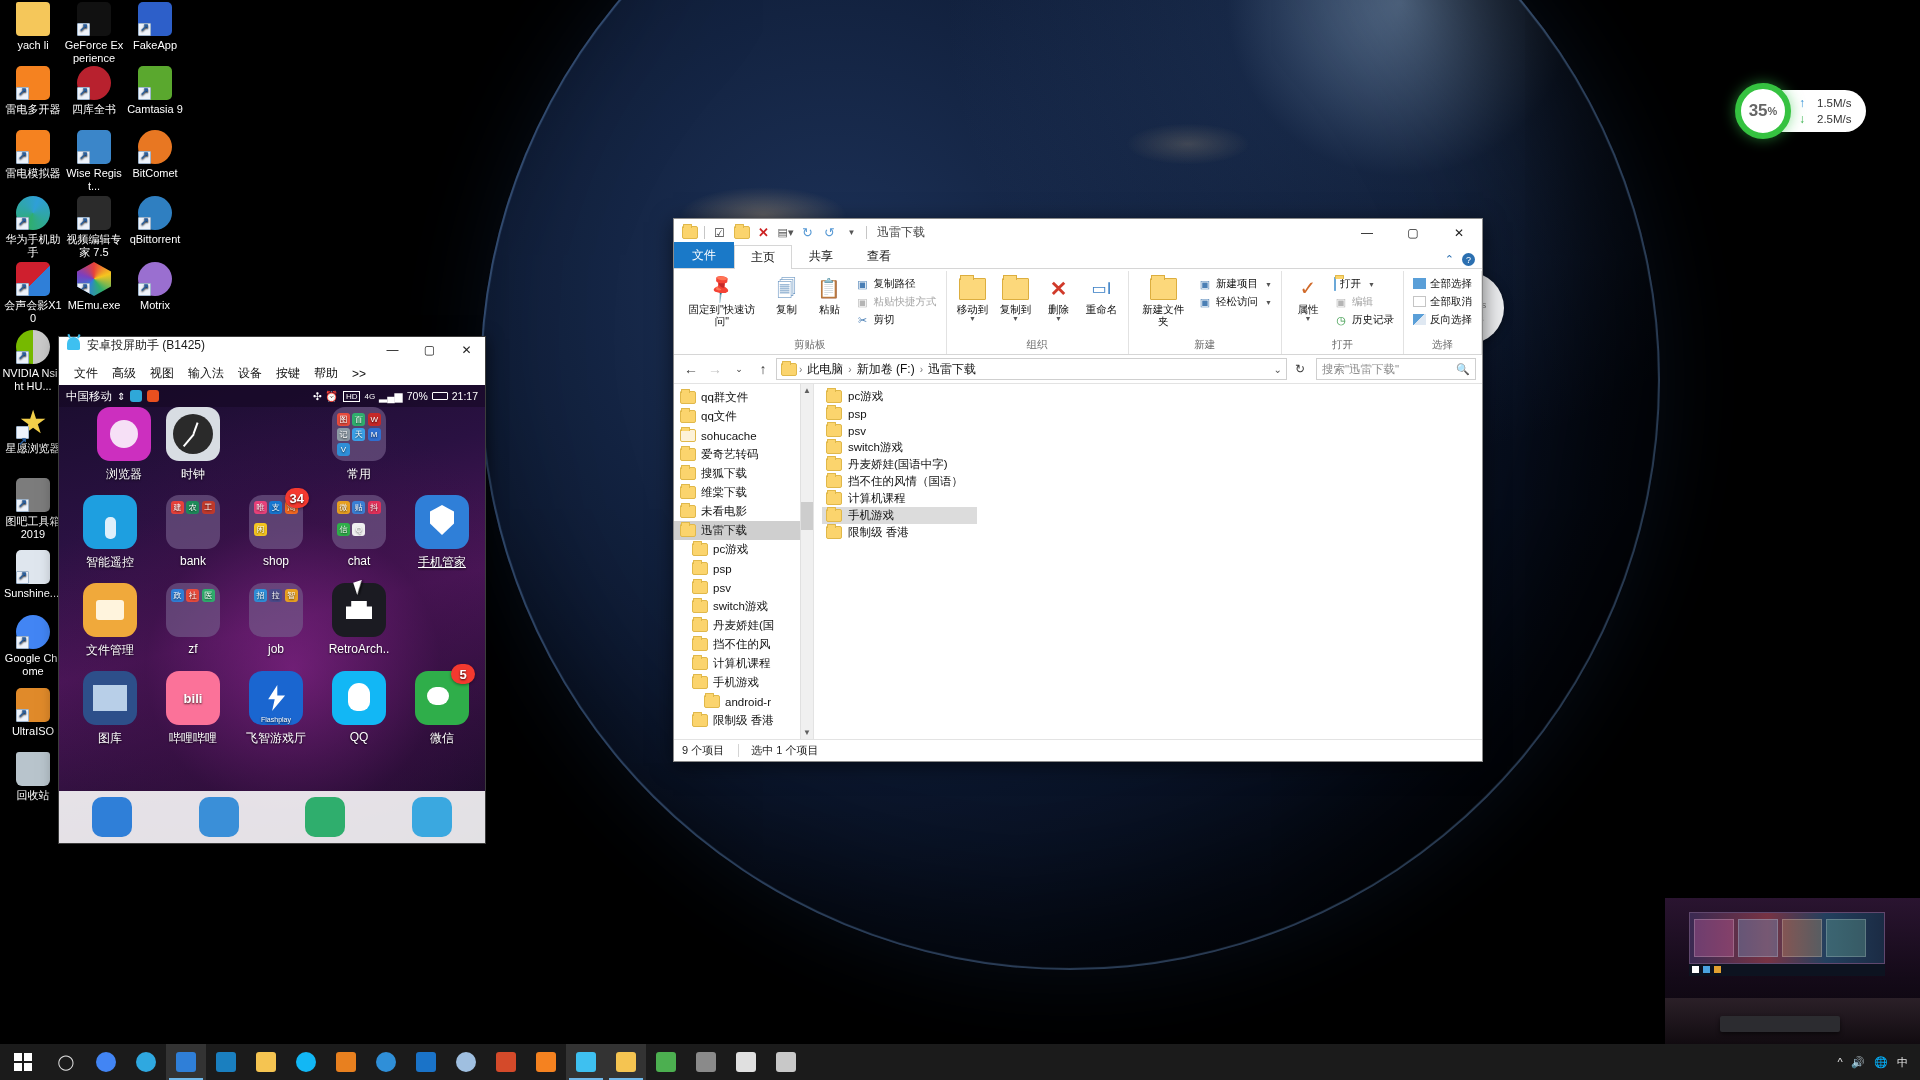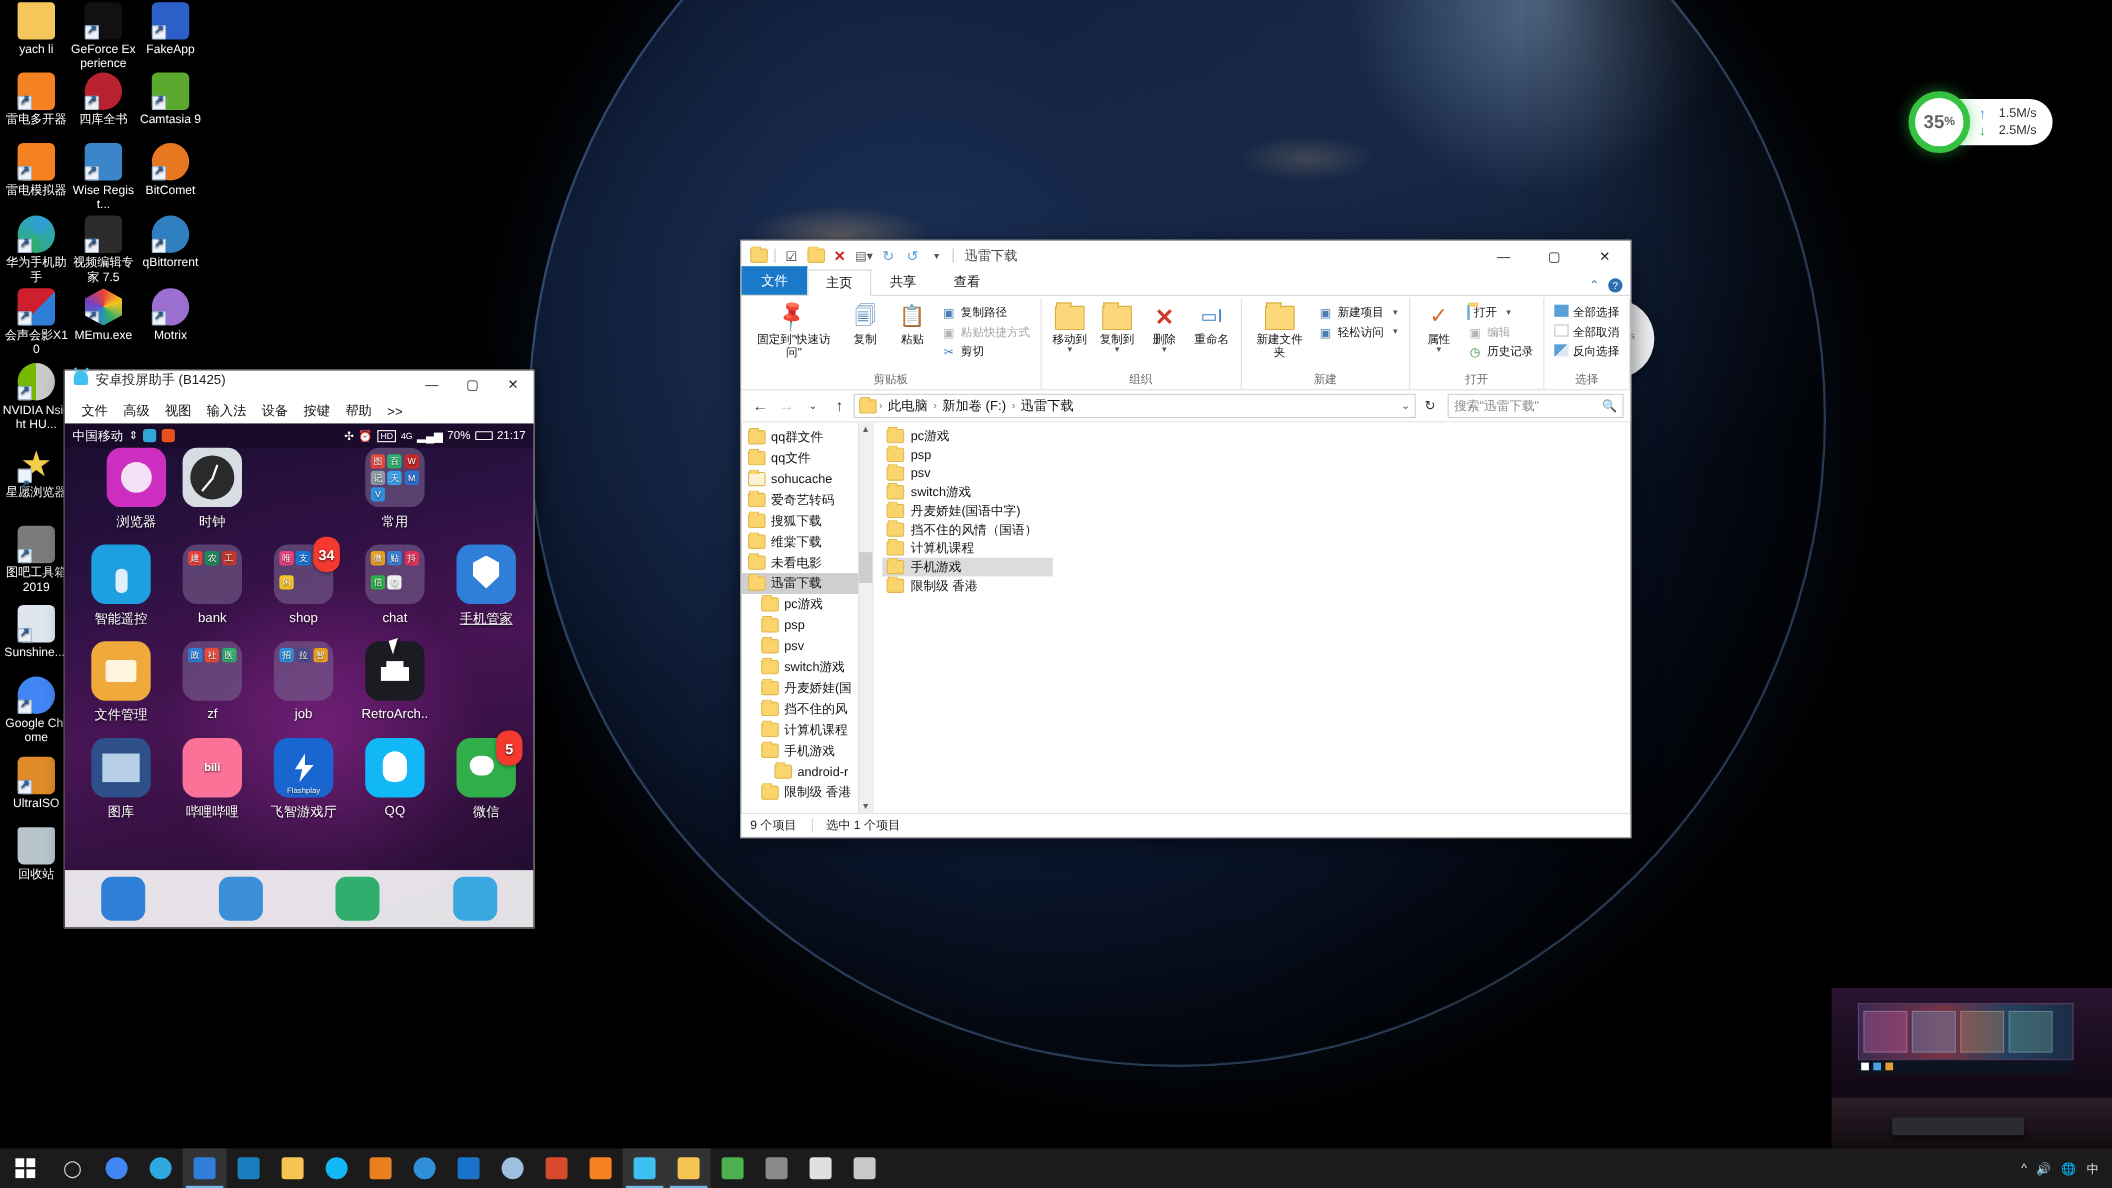--- a/index.html
+++ b/index.html
@@ -214,21 +214,21 @@
     gap:2px;padding:6px 5px;
   }
   .folder-tile i{
     display:block;width:13px;height:13px;border-radius:3px;
     font-style:normal;font-size:8px;color:#fff;
     display:flex;align-items:center;justify-content:center;
     overflow:hidden;
   }
   .badge{
     position:absolute;right:-6px;top:-7px;
-    min-width:24px;height:32px;padding:0 5px;border-radius:11px;
+    min-width:24px;height:20px;padding:0 5px;border-radius:11px;
     background:#f4392f;color:#fff;font-size:13px;font-weight:bold;
     display:flex;align-items:center;justify-content:center;
     box-shadow:0 1px 3px rgba(0,0,0,0.4);
   }
   #aw-dock{
     position:absolute;left:0;right:0;bottom:0;height:52px;
     background:rgba(255,255,255,0.88);
     display:flex;align-items:center;justify-content:space-around;
   }
   #aw-dock .d{width:40px;height:40px;border-radius:10px;}
@@ -322,21 +322,21 @@
   #crumbbox .tail{margin-left:auto;display:flex;gap:5px;color:#555;font-size:10px;}
   #searchbox{
     width:160px;height:22px;margin-left:3px;
     border:1px solid #cfcfcf;background:#fff;
     display:flex;align-items:center;padding:0 5px;
     font-size:11.5px;color:#8a8a8a;
   }
   #searchbox .si{margin-left:auto;color:#4c4c4c;font-size:11px;}
   #ex-body{flex:1;display:flex;border-top:1px solid #e3e3e3;overflow:hidden;}
   #ex-nav{
-    width:120px;border-right:1px solid #e3e3e3;
+    width:140px;border-right:1px solid #e3e3e3;
     position:relative;overflow:hidden;
     padding-top:4px;
   }
   .navitem{
     height:19px;display:flex;align-items:center;gap:5px;
     font-size:11.5px;color:#111;white-space:nowrap;
     padding-left:6px;
   }
   .navitem.sel{background:#cfcfcf;}
   .navitem.lvl2{padding-left:18px;}
@@ -700,21 +700,21 @@
           <div>RetroArch..</div>
         </div>
         <div class="miniapp" style="left: 10px; top: 286px;">
           <div class="tile" style="background: rgb(45, 79, 138);">
             <div style="position:absolute;left:10px;top:14px;width:34px;height:26px;background:#b8cfe8;"></div>
           </div>
           <div>图库</div>
         </div>
         <div class="miniapp" style="left: 93px; top: 286px;">
           <div class="tile" style="background: rgb(251, 114, 153);">
-            <div style="position:absolute;inset:0;display:flex;align-items:center;justify-content:center;color:#fff;font-size:10px;font-weight:bold;">bili</div>
+            <div style="position:absolute;inset:0;display:flex;align-items:center;justify-content:center;color:#fff;font-size:13px;font-weight:bold;">bili</div>
           </div>
           <div>哔哩哔哩</div>
         </div>
         <div class="miniapp" style="left: 176px; top: 286px;">
           <div class="tile" style="background: rgb(26, 102, 208);">
             <div style="position:absolute;left:14px;top:14px;width:26px;height:26px;background:#fff;clip-path:polygon(55% 0,20% 55%,45% 55%,35% 100%,85% 40%,55% 40%);"></div>
             <div style="position:absolute;left:0;right:0;bottom:2px;color:#fff;font-size:7px;">Flashplay</div>
           </div>
           <div>飞智游戏厅</div>
         </div>

